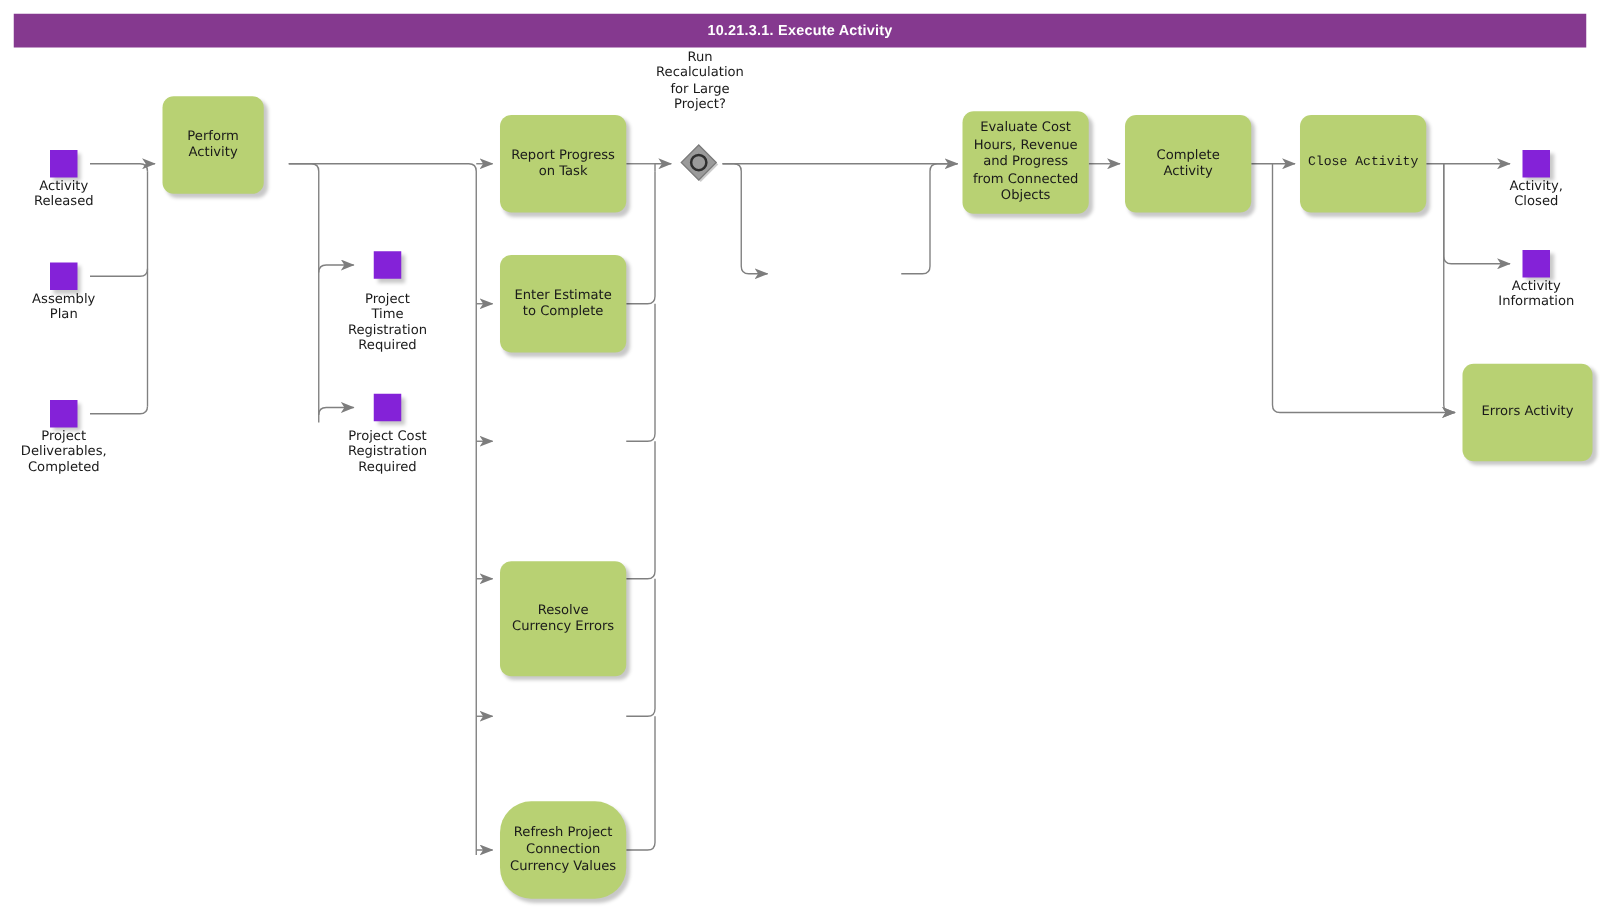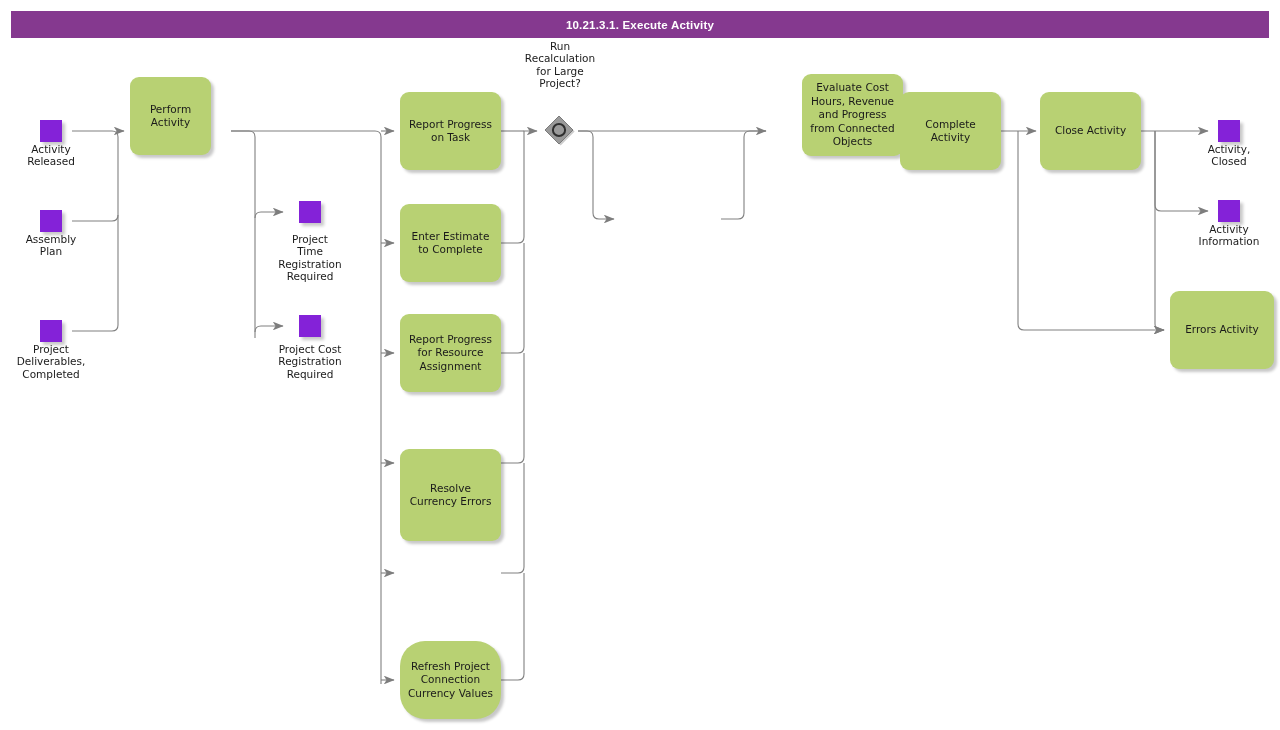--- a/index.html
+++ b/index.html
@@ -191,53 +191,48 @@
   <div class="task" style="left:400px;top:92px;width:101px;height:78px;">
     <span>Report Progress
 on Task</span>
   </div>
 
   <div class="task" style="left:400px;top:204px;width:101px;height:78px;">
     <span>Enter Estimate
 to Complete</span>
   </div>
 
-  <div class="task" style="left:400px;top:314px;width:101px;height:78px;">
-    <span>Report Progress
-for Resource
-Assignment</span>
-  </div>
 
   <div class="task" style="left:400px;top:424px;width:101px;height:92px;margin-top:25px;">
     <span>Resolve
 Currency Errors</span>
   </div>
 
 
   <div class="task" style="left:400px;top:641px;width:101px;height:78px;border-radius:25px;">
     <span>Refresh Project
 Connection
 Currency Values</span>
   </div>
 
 
-  <div class="task" style="left:770px;top:74px;width:101px;height:82px;margin-left:32px;">
+  <div class="task" style="left:770px;top:89px;width:101px;height:82px;">
     <span>Evaluate Cost
 Hours, Revenue
 and Progress
 from Connected
 Objects</span>
   </div>
 
   <div class="task" style="left:900px;top:92px;width:101px;height:78px;">
     <span>Complete
 Activity</span>
   </div>
 
-  <div class="task" style="left:1040px;top:92px;width:101px;height:78px;">
+  <div class="task" style="left:1040px;top:92px;width:101px;height:78px;font-family:Liberation Mono, monospace;">
     <span>Close Activity</span>
   </div>
 
   <div class="task" style="left:1170px;top:291px;width:104px;height:78px;">
     <span>Errors Activity</span>
   </div>
 
 </div>
 
 </body></html>

